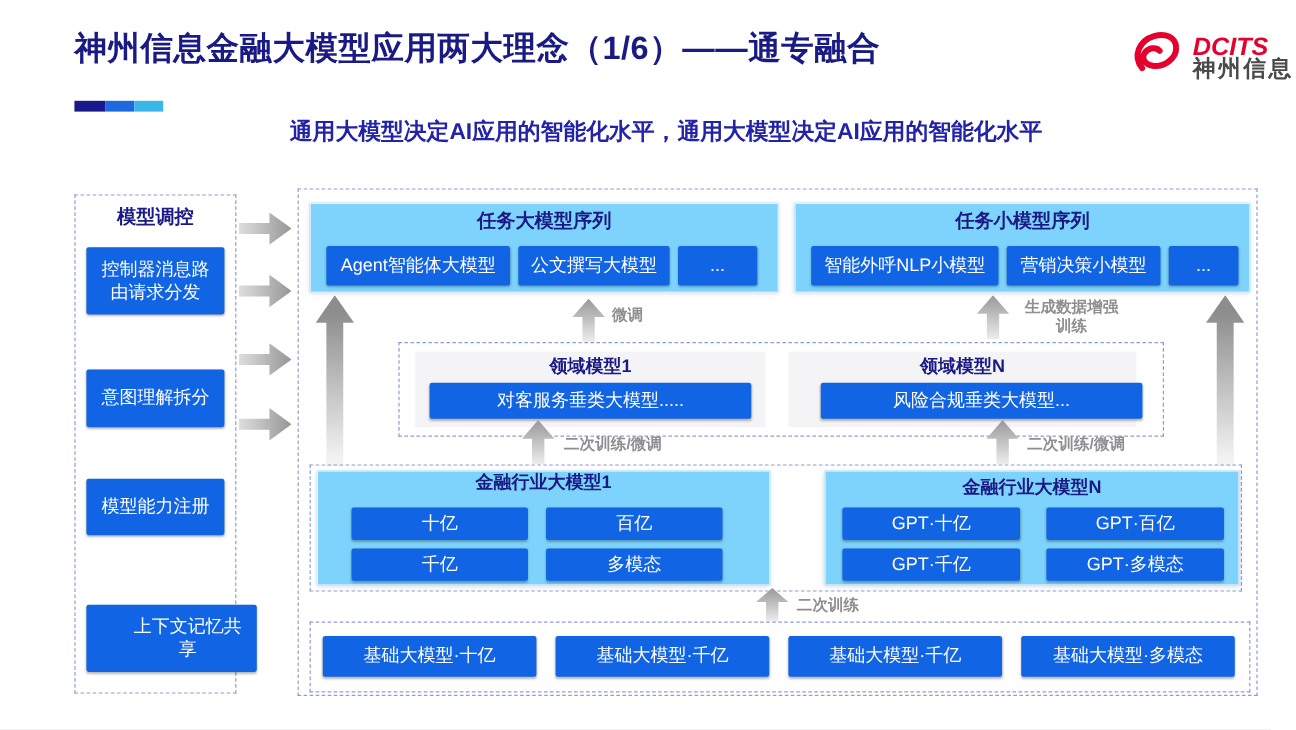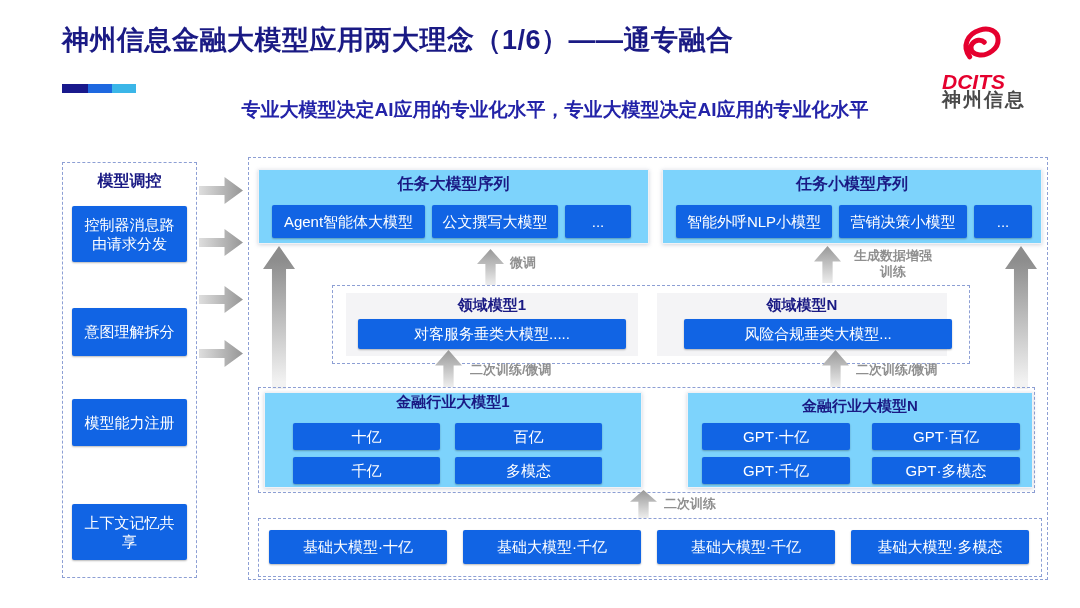--- a/index.html
+++ b/index.html
@@ -10,21 +10,21 @@
   .title{
     position:absolute;left:62px;top:22px;width:880px;
     font-size:27px;font-weight:bold;color:#1a1a84;letter-spacing:.5px;
   }
   .accent-bar{position:absolute;left:62px;top:84px;height:9px;display:flex;}
   .accent-bar span{display:block;height:9px;}
   .subtitle{
     position:absolute;left:150px;top:97px;width:810px;text-align:center;
     font-size:19px;font-weight:bold;color:#2323a8;
   }
-  .logo{position:absolute;left:938px;top:22px;display:flex;align-items:center;flex-direction:column;}
+  .logo{position:absolute;left:938px;top:22px;display:flex;align-items:center;}
   .logo-text{margin-left:4px;}
   .logo-brand{font-size:21px;font-weight:bold;font-style:italic;color:#e5002e;line-height:20px;}
   .logo-cn{font-size:19px;font-weight:bold;color:#4a4a4a;letter-spacing:2px;line-height:16px;text-align:center;}
 
   .frame{position:absolute;border:1px dashed #8d9fd4;}
   .card{position:absolute;background:#7dd3fc;border:1px solid #f0f1f5;box-shadow:0 1px 4px rgba(110,120,150,.32);}
   .panel{position:absolute;background:#f4f4f6;}
   .hdr{width:100%;text-align:center;font-weight:bold;color:#1a1a84;font-size:16px;}
   .hdr-sm{font-size:15px;}
   .btn{
@@ -45,21 +45,21 @@
 <body>
 
 <div class="slide">
 
   <div class="title">神州信息金融大模型应用两大理念（1/6）——通专融合</div>
   <div class="accent-bar">
     <span style="width:26px;background:#19198c;"></span>
     <span style="width:24px;background:#1e68e0;"></span>
     <span style="width:24px;background:#3bb6e8;"></span>
   </div>
-  <div class="subtitle">专业大模型决定AI应用的专业化水平，专业大模型决定AI应用的专业化水平</div>
+  <div class="subtitle">通用大模型决定AI应用的智能化水平，通用大模型决定AI应用的智能化水平</div>
 
   <div class="logo">
     <span>
       <svg width="52" height="46" viewBox="0 0 52 46">
         <g transform="rotate(-16 26 23)">
           <path d="M11 31 C6 19 15 8 28 8 c10 0 17 6 15 14 c-2 9-14 13-22 10 c-7-3-9-9-4-13 c4-3 10-2 12 2" fill="none" stroke="#e5002e" stroke-width="5" stroke-linecap="round"></path>
         </g>
       </svg>
     </span>
     <span class="logo-text">
@@ -67,21 +67,21 @@
       <div class="logo-cn">神州信息</div>
     </span>
   </div>
 
   <div class="frame" style="left:62px;top:162px;width:133px;height:414px;">
     <div class="sidebar-title">模型调控</div>
     <div class="btn" style="left:9px;top:43px;width:115px;height:56px;">控制器消息路
 由请求分发</div>
     <div class="btn" style="left:9px;top:145px;width:115px;height:48px;">意图理解拆分</div>
     <div class="btn" style="left:9px;top:236px;width:115px;height:47px;">模型能力注册</div>
-    <div class="btn" style="left:9px;top:341px;width:115px;height:56px;">上下文记忆共
+    <div class="btn" style="left:9px;top:341px;width:115px;height:56px;padding-left:27px;">上下文记忆共
 享</div>
   </div>
 
   <div class="aright" style="left:199px;top:177px;width:44px;height:27px;"></div>
   <div class="aright" style="left:199px;top:229px;width:44px;height:27px;"></div>
   <div class="aright" style="left:199px;top:286px;width:44px;height:27px;"></div>
   <div class="aright" style="left:199px;top:340px;width:44px;height:27px;"></div>
 
   <div class="frame" style="left:248px;top:157px;width:798px;height:421px;"></div>
 

